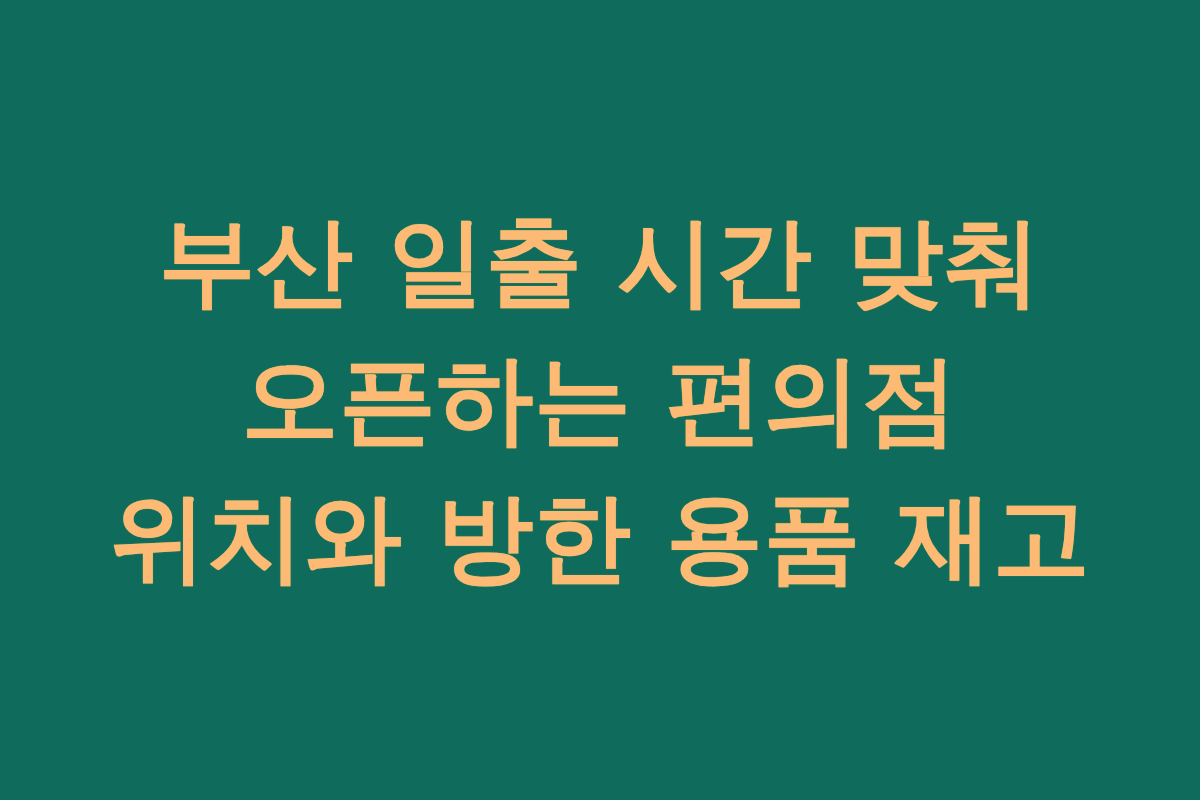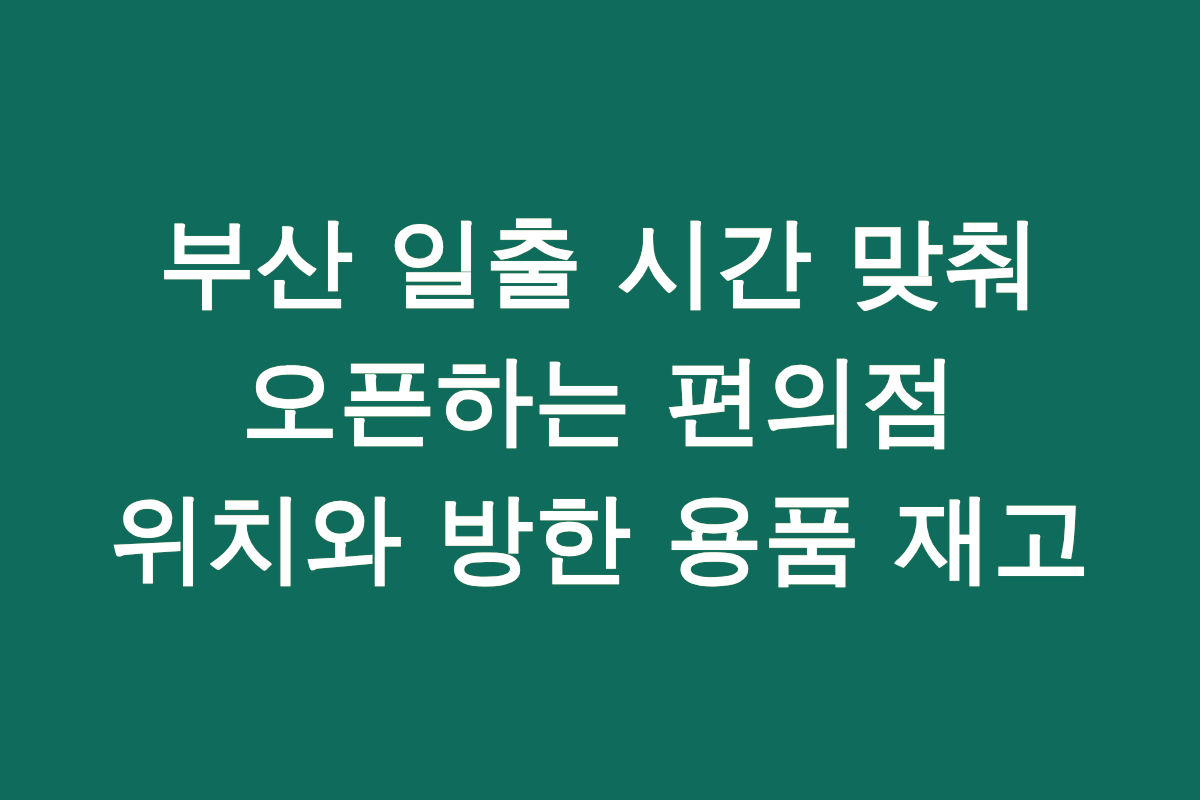--- a/index.html
+++ b/index.html
@@ -49,17 +49,17 @@
     text-shadow: 0 0 1px rgba(247, 223, 74, 0.55);
   }
 </style>
 </head>
 <body>
 
 <div class="banner" style="background: rgb(15, 107, 92);">
 
   <div class="headline-wrap">
 
-    <h1 class="headline" style="color: #ffffff;">부산 일출 시간 맞춰 오픈하는 편의점 위치와 방한 용품 재고</h1>
+    <h1 class="headline" style="color: #fdba74;">부산 일출 시간 맞춰 오픈하는 편의점 위치와 방한 용품 재고</h1>
 
   </div>
 
 </div>
 
 </body></html>

